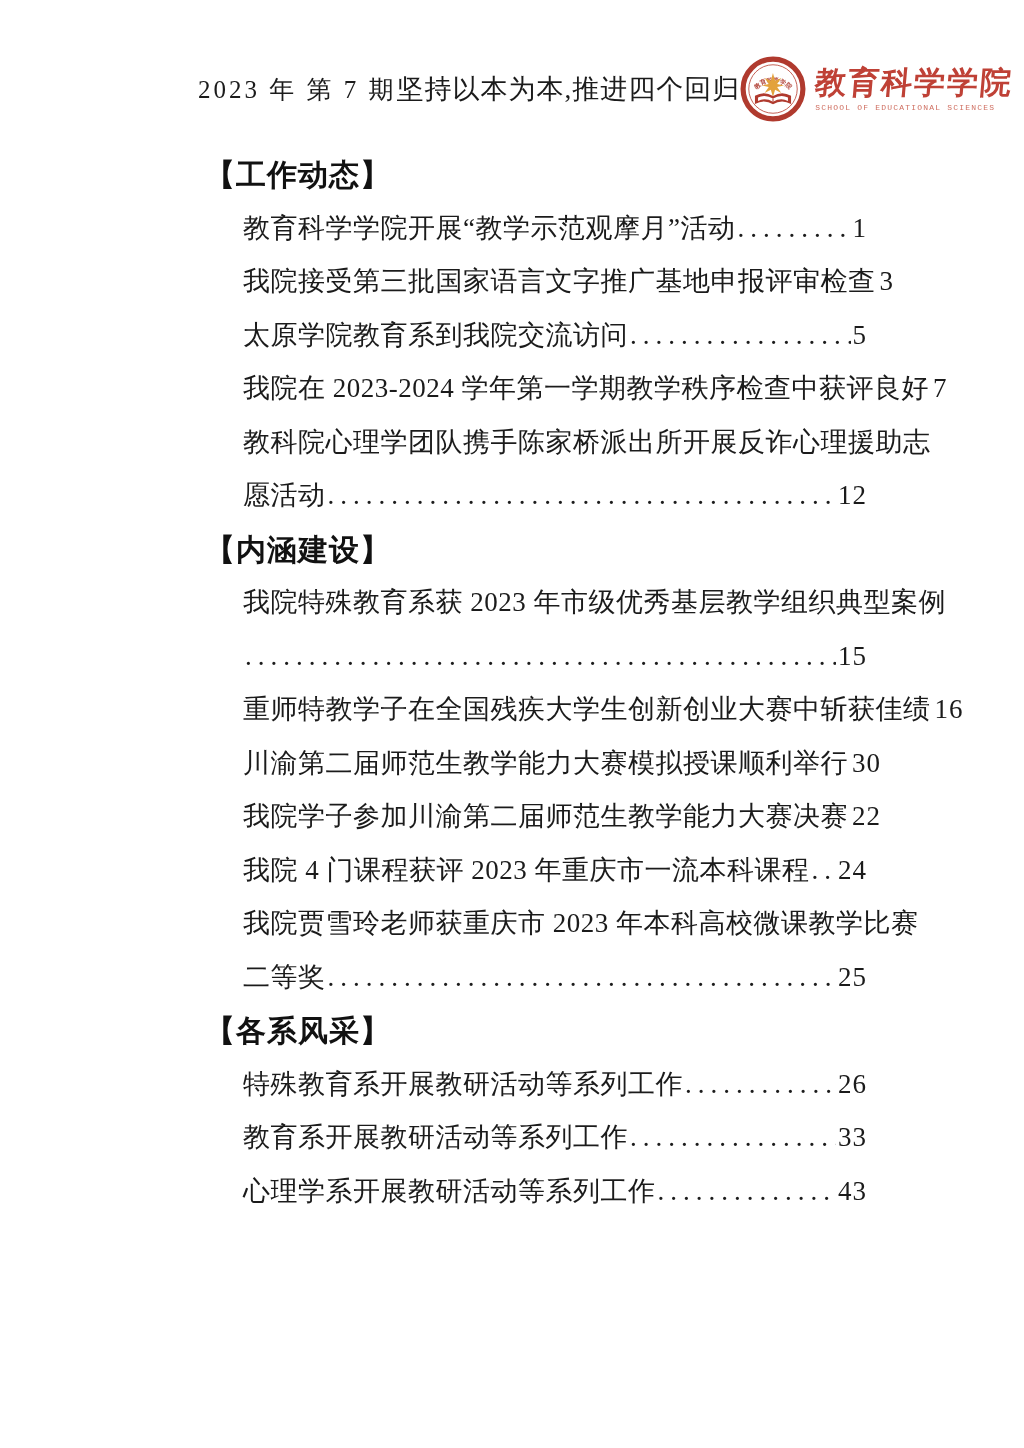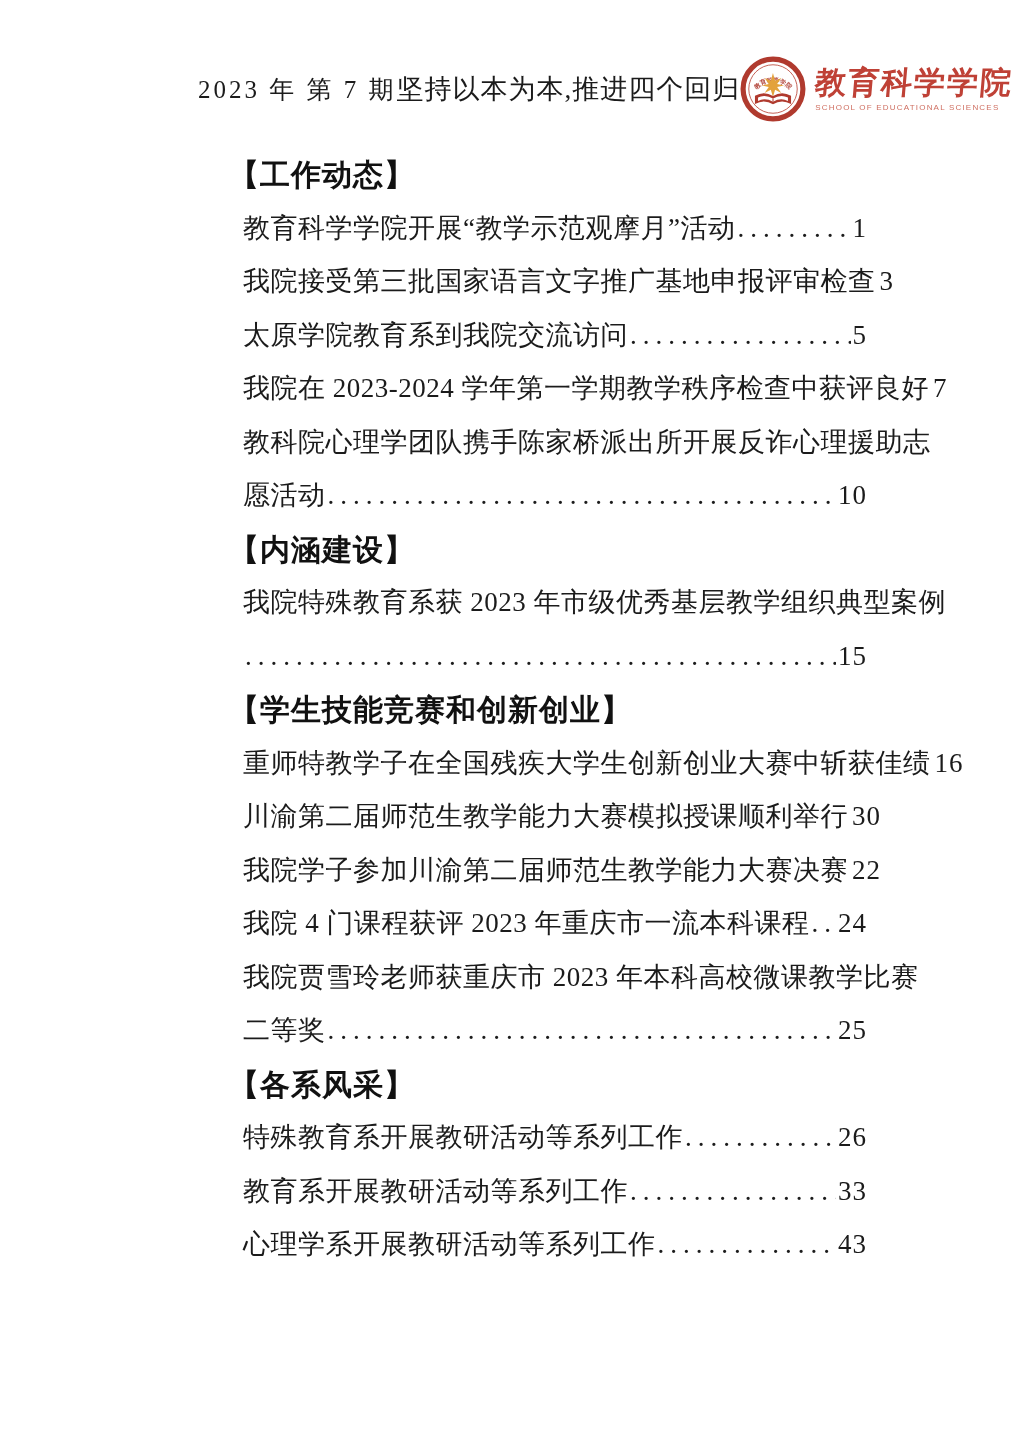--- a/index.html
+++ b/index.html
@@ -18,31 +18,31 @@
   .issue { font-size:25px; letter-spacing:3px; white-space:nowrap; }
   .motto { font-size:27px; white-space:nowrap; letter-spacing:1px; }
   .logo  { display:flex; align-items:center; gap:9px; }
   .seal  { width:66px; height:66px; flex:0 0 auto; }
   .logo-txt { display:flex; flex-direction:column; }
   .logo-cn {
     font-size:31px; font-weight:bold; color:#bf4136;
     transform:skewX(-5deg); letter-spacing:2px; white-space:nowrap; line-height:1.1;
   }
   .logo-en {
-    font-family:Liberation Sans, sans-serif;
+    font-family:Liberation Mono, monospace;
     font-size:8px; color:#cf6f61; letter-spacing:1.2px; white-space:nowrap; margin-top:2px;
   }
 
   
   .toc { position:absolute; top:148px; left:205px; width:662px; }
   .row { display:flex; align-items:baseline; height:53.5px; line-height:53.5px; font-size:27px; }
   .row .t  { white-space:nowrap; letter-spacing:0.5px;margin-left:38px; }
   .head {
     font-family:"Liberation Sans","DejaVu Sans",sans-serif;
-    font-size:30px; font-weight:bold; letter-spacing:1px; color:#111;margin-left:24px;
+    font-size:30px; font-weight:bold; letter-spacing:1px; color:#111;
   }
   .dots { flex:1 1 auto; overflow:hidden; white-space:nowrap; min-width:0; margin:0 2px; }
   .dots::after {
     content:"....................................................................................";
     letter-spacing:6px; font-size:27px; color:#1b1b1b;
   }
   .dots.blank::after { content:""; }
   .pg { white-space:nowrap; letter-spacing:1px; }
 </style>
 </head>
@@ -101,34 +101,33 @@
       <span class="t">我院在 2023-2024 学年第一学期教学秩序检查中获评良好</span>
       <span class="dots blank"></span>
       <span class="pg">7</span>
     </div>
     <div class="row">
       <span class="t">教科院心理学团队携手陈家桥派出所开展反诈心理援助志</span>
     </div>
     <div class="row">
       <span class="t">愿活动</span>
       <span class="dots"></span>
-      <span class="pg">10</span>
+      <span class="pg">12</span>
     </div>
 
     <div class="row head">【内涵建设】</div>
     <div class="row">
       <span class="t">我院特殊教育系获 2023 年市级优秀基层教学组织典型案例</span>
     </div>
     <div class="row">
       <span class="t"></span>
       <span class="dots"></span>
       <span class="pg">15</span>
     </div>
 
-    <div class="row head">【学生技能竞赛和创新创业】</div>
     <div class="row">
       <span class="t">重师特教学子在全国残疾大学生创新创业大赛中斩获佳绩</span>
       <span class="dots blank"></span>
       <span class="pg">16</span>
     </div>
     <div class="row">
       <span class="t">川渝第二届师范生教学能力大赛模拟授课顺利举行</span>
       <span class="dots"></span>
       <span class="pg">30</span>
     </div>

